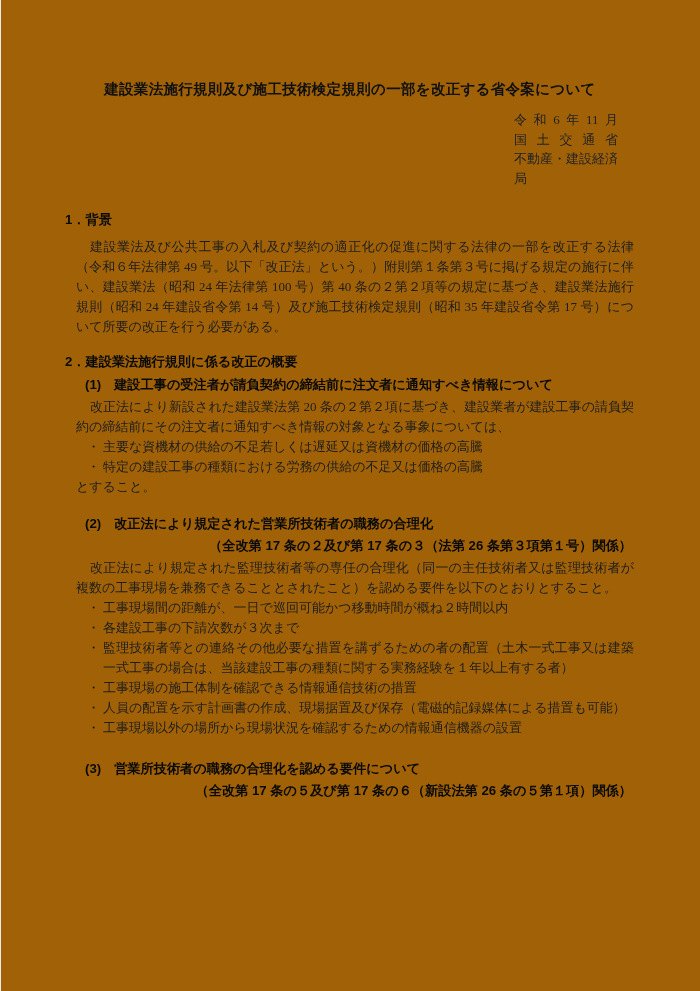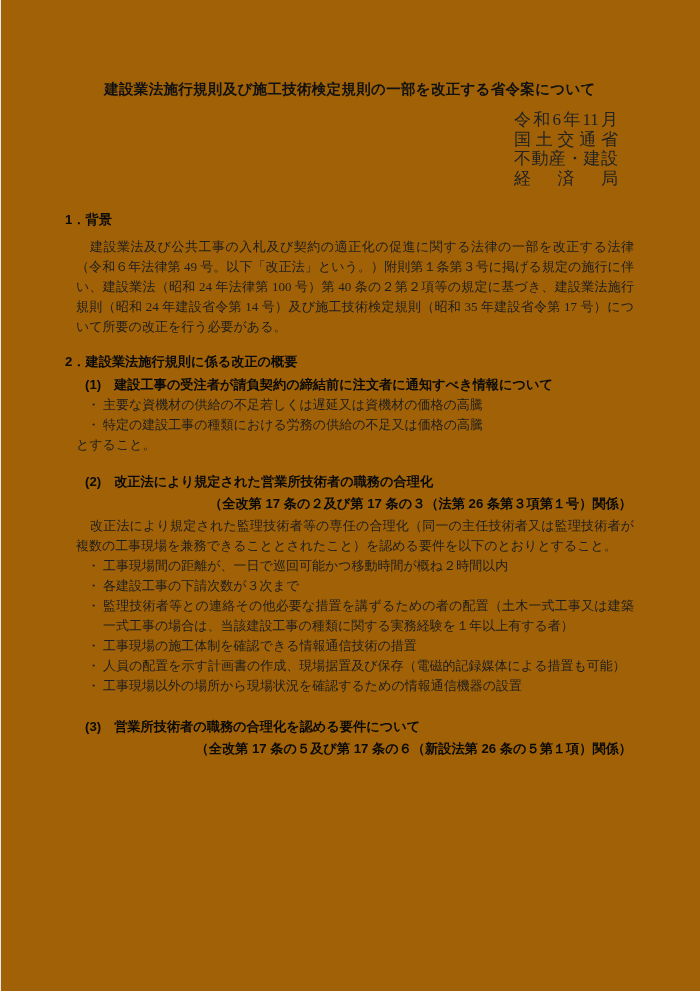--- a/index.html
+++ b/index.html
@@ -28,21 +28,21 @@
   .doc-subtitle {
     margin-top:1px;
     text-align:center;
     font-size:14px; line-height:20px;
     color:#111;
   }
 
   .date-block {
     width:104px;
     margin:10px 82px 0 auto;
-    font-size:17px; line-height:19.5px;
+    font-size:13px; line-height:19.5px;
     color:#222;
   }
   .date-block .jline { text-align:justify; text-align-last:justify; }
   .date-block .nline { text-align:justify; text-align-last:justify; letter-spacing:0; }
 
   .sec-heading {
     margin:21px 68px 0 65px;
     font-size:13.2px; line-height:20px;
     color:#0a0a0a;
     text-underline-offset:3px;
@@ -103,20 +103,21 @@
   <div class="sec-heading sec1-heading gothic">1．背景</div>
   <p class="body-para">建設業法及び公共工事の入札及び契約の適正化の促進に関する法律の一部を改正する法律（令和６年法律第 49 号。以下「改正法」という。）附則第１条第３号に掲げる規定の施行に伴い、建設業法（昭和 24 年法律第 100 号）第 40 条の２第２項等の規定に基づき、建設業法施行規則（昭和 24 年建設省令第 14 号）及び施工技術検定規則（昭和 35 年建設省令第 17 号）について所要の改正を行う必要がある。</p>
 
   <div class="sec-heading sec2-heading gothic">2．建設業法施行規則に係る改正の概要</div>
 
   <div class="subsection" style="margin-top:3px;">
     <div class="sub-head gothic">
       <span class="num">(1)</span>
       <span class="ttl">建設工事の受注者が請負契約の締結前に注文者に通知すべき情報について</span>
     </div>
+    <p class="body-para lead-para">改正法により新設された建設業法第 20 条の２第２項に基づき、建設業者が建設工事の請負契約の締結前にその注文者に通知すべき情報の対象となる事象については、</p>
     <ul class="bullet-list">
       <li>
         <span class="marker">・</span>
         <span class="btext">主要な資機材の供給の不足若しくは遅延又は資機材の価格の高騰</span>
       </li>
       <li>
         <span class="marker">・</span>
         <span class="btext">特定の建設工事の種類における労務の供給の不足又は価格の高騰</span>
       </li>
     </ul>

